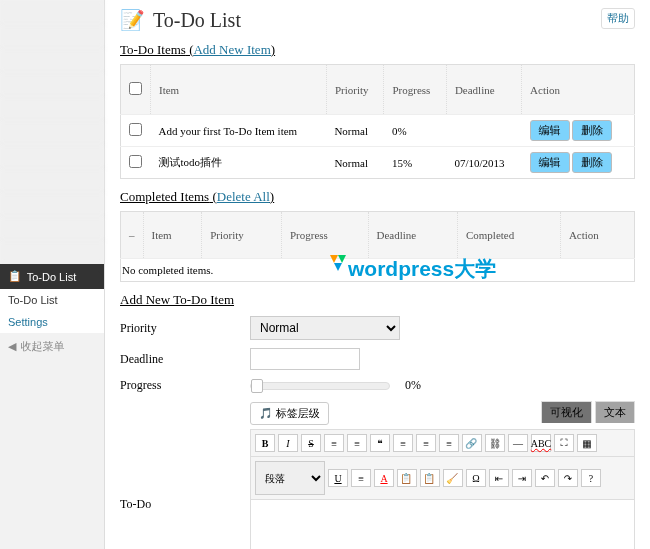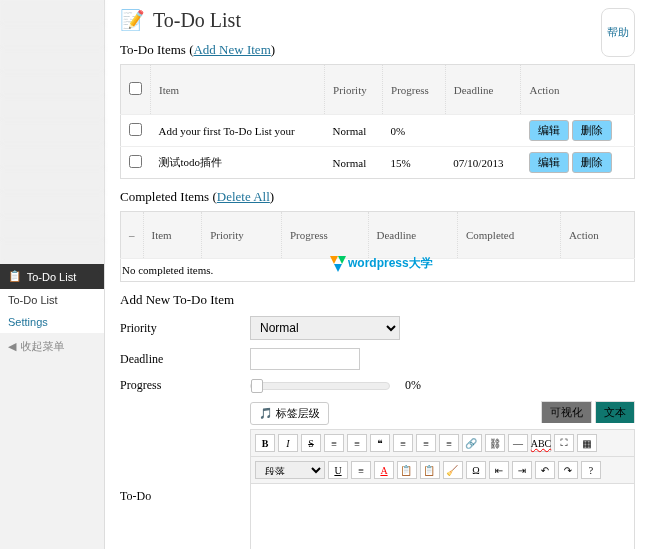--- a/index.html
+++ b/index.html
@@ -4,44 +4,44 @@
 <style>
 * { box-sizing: border-box; margin: 0; padding: 0; }
 body { font-family: sans-serif; font-size: 12px; background: #fff; width: 650px; height: 549px; overflow: hidden; display: flex; }
 .sidebar { width: 105px; background: #f2f2f2; border-right: 1px solid #ddd; font-size: 11px; }
 .sb-blur { height: 24px; border-bottom: 1px solid #e5e5e5; background: #eee; filter: blur(2px); opacity: 0.5; }
 .sb-active { background: #333; color: #fff; padding: 6px 8px; display: flex; align-items: center; gap: 5px; position: relative; }
 .sb-active::after { content: ''; position: absolute; right: -6px; top: 50%; margin-top: -6px; border: 6px solid transparent; border-left-color: #333; }
 .sb-sub { background: #fff; padding: 5px 8px; color: #333; }
 .sb-collapse { padding: 6px 8px; color: #888; display: flex; align-items: center; gap: 4px; }
 .main { flex: 1; padding: 8px 15px; overflow: auto; }
-.help { float: right; color: #21759b; font-size: 11px; padding: 16px 5px; border: 1px solid #ddd; border-radius: 8px; }
+.help { float: right; color: #21759b; font-size: 11px; padding: 2px 5px; border: 1px solid #ddd; border-radius: 3px; }
 h2 { font-family: Georgia, serif; font-weight: normal; font-size: 20px; color: #333; margin-bottom: 10px; display: flex; align-items: center; gap: 8px; }
-h3 { font-family: Georgia, serif; font-weight: normal; font-size: 13px; margin: 10px 0 6px; }
+h3 { font-family: Georgia, serif; font-weight: normal; font-size: 13px; margin: 10px 0 6px; text-decoration: underline; }
 h3 a { color: #21759b; text-decoration: underline; }
 table { width: 100%; border-collapse: collapse; border: 1px solid #ddd; font-size: 11px; }
 th { background: #f5f5f5; padding: 17px 8px; text-align: left; font-weight: normal; color: #555; border-right: 1px dotted #ddd; font-family: Georgia, serif; }
 td { padding: 5px 8px; border-top: 1px solid #eee; font-family: Georgia, serif; }
 .btn { border: 1px solid #bbb; background: #7dd3fc; padding: 2px 8px; border-radius: 3px; font-size: 11px; cursor: pointer; }
 .form-row { display: flex; align-items: center; margin: 8px 0; font-family: Georgia, serif; font-size: 12px; }
 .form-row label { width: 130px; }
 select, input[type=text] { border: 1px solid #ccc; padding: 3px 5px; font-size: 12px; }
 .slider { width: 140px; height: 8px; background: #eee; border: 1px solid #ddd; border-radius: 4px; position: relative; }
 .slider-h { width: 12px; height: 14px; background: #fff; border: 1px solid #bbb; border-radius: 2px; position: absolute; top: -4px; left: 0; }
 .editor { border: 1px solid #ddd; margin-top: 4px; }
 .ed-tabs { text-align: right; padding: 0 0 2px; }
-.ed-tab { display: inline-block; padding: 3px 8px; border: 1px solid #ddd; border-bottom: none; font-size: 11px; background: #0f766e; }
+.ed-tab { display: inline-block; padding: 3px 8px; border: 1px solid #ddd; border-bottom: none; font-size: 11px; background: #a3a3a3; }
 .ed-tab.act { background: #737373; }
 .media-btn { border: 1px solid #ccc; padding: 3px 8px; border-radius: 3px; display: inline-flex; align-items: center; gap: 3px; font-size: 11px; }
 .toolbar { background: #f5f5f5; padding: 4px; border-bottom: 1px solid #ddd; display: flex; flex-wrap: wrap; gap: 3px; align-items: center; }
 .tbtn { width: 20px; height: 18px; border: 1px solid #ccc; background: #fff; font-size: 10px; display: inline-flex; align-items: center; justify-content: center; }
-.tsel { height: 18px; font-size: 10px; border: 1px solid #ccc; }
+.tsel { height: 34px; font-size: 10px; border: 1px solid #ccc; }
 .ed-body { height: 85px; background: #fff; }
 .ed-status { background: #f5f5f5; padding: 3px 6px; font-size: 10px; color: #888; border-top: 1px solid #ddd; }
-.watermark { position: absolute; left: 330px; top: 255px; font-weight: bold; font-size: 12px; color: #009dd9; display: flex; align-items: center; gap: 2px; pointer-events: none; }
+.watermark { position: absolute; left: 330px; top: 255px; font-weight: bold; font-size: 21px; color: #009dd9; display: flex; align-items: flex-start; gap: 2px; pointer-events: none; }
 .wm-icon { width: 16px; height: 16px; }
 .no-items { font-family: Georgia, serif; padding: 5px 1px; font-size: 11px; }
 </style>
 </head>
 <body>
 
 <div class="sidebar">
   <div class="sb-blur"></div>
   <div class="sb-blur"></div>
   <div class="sb-blur"></div>
@@ -82,21 +82,21 @@
         <tr>
       <th style="width:18px"><input type="checkbox" style=""></th>
       <th>Item</th>
       <th>Priority</th>
       <th>Progress</th>
       <th>Deadline</th>
       <th>Action</th>
     </tr>
     <tr>
       <td><input type="checkbox" style=""></td>
-      <td>Add your first To-Do List your</td>
+      <td>Add your first To-Do Item item</td>
       <td>Normal</td>
       <td>0%</td>
       <td></td>
       <td>
         <button class="btn">编辑</button>
         <button class="btn">删除</button>
       </td>
     </tr>
     <tr>
       <td><input type="checkbox" style=""></td>

